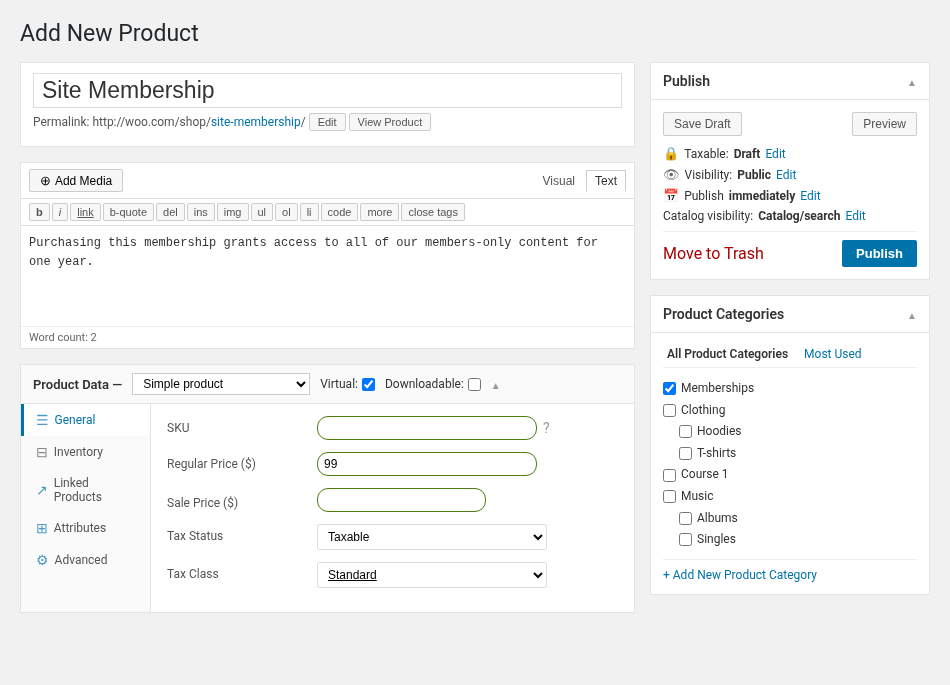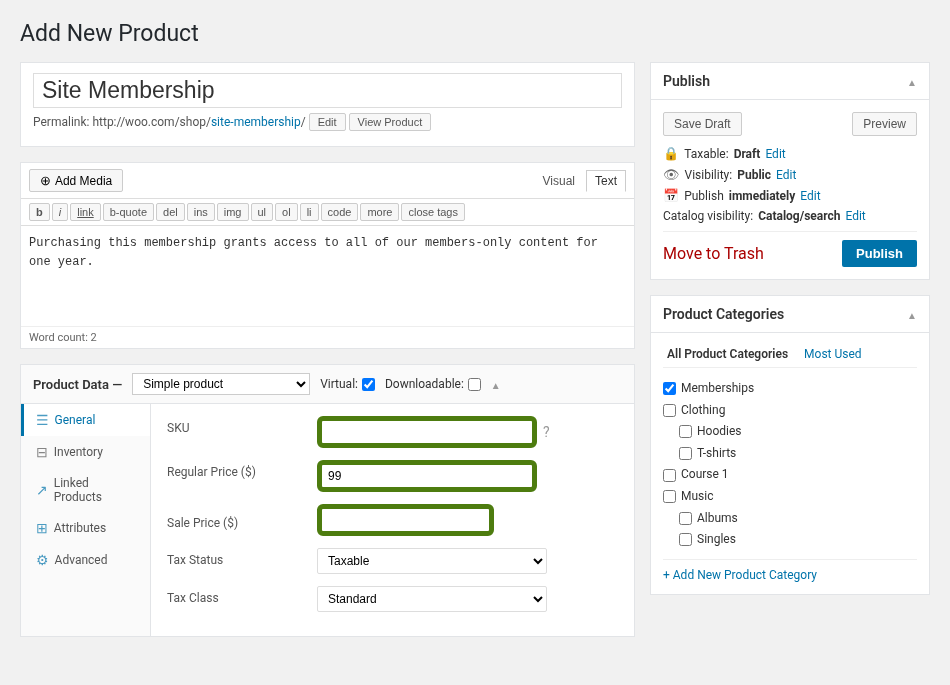--- a/index.html
+++ b/index.html
@@ -220,22 +220,22 @@
     .field-input-wrap {
       flex: 1;
       display: flex;
       align-items: center;
       gap: 6px;
     }
     .field-input {
       width: 100%;
       padding: 4px 6px;
       font-size: 12px;
-      border: 5px solid #4d7c0f;
-      border-radius: 6px;
+      border: 1px solid #4d7c0f;
+      border-radius: 11px;
       outline: none;
     }
     .field-select {
       width: 100%;
       padding: 4px 6px;
       font-size: 12px;
       border: 1px solid #ddd;
       border-radius: 2px;
       background: #fff;
       cursor: pointer;
@@ -504,21 +504,21 @@
                 <option>Taxable</option>
                 <option>Shipping only</option>
                 <option>None</option>
               </select>
             </div>
           </div>
 
           <div class="field-row">
             <div class="field-label">Tax Class</div>
             <div class="field-input-wrap">
-              <select class="field-select" style="max-width:230px;">
+              <select class="field-select" style="max-width:230px;text-decoration:underline;">
                 <option>Standard</option>
                 <option>Reduced Rate</option>
                 <option>Zero Rate</option>
               </select>
             </div>
           </div>
         </div>
       </div>
     </div>
   </div>

